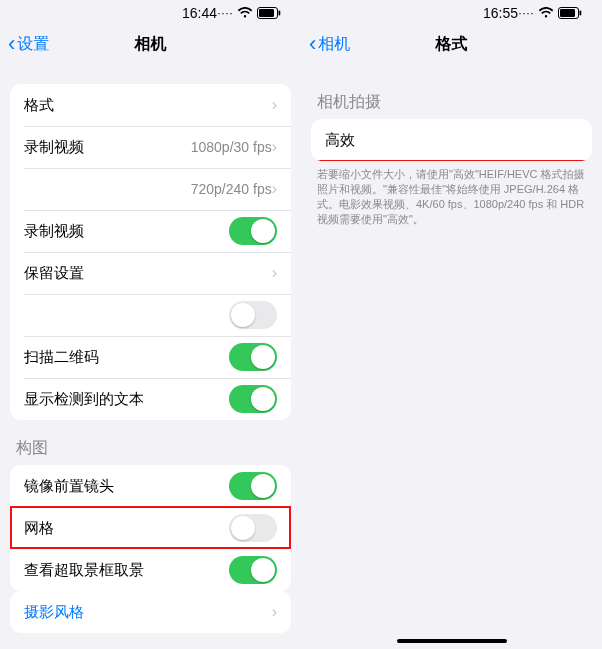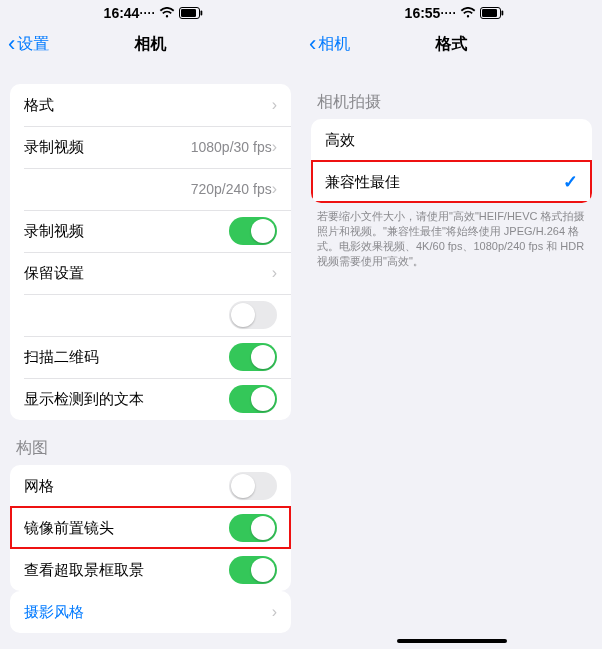--- a/index.html
+++ b/index.html
@@ -1,20 +1,20 @@
 <!DOCTYPE html>
 <html><head>
 <meta charset="utf-8">
 <style>
   *{box-sizing:border-box;margin:0;padding:0;font-family:-apple-system,"SF Pro Text","Helvetica Neue",Arial,sans-serif;}
   body{background:#fff;width:602px;height:649px;overflow:hidden;}
   .wrap{display:flex;width:602px;height:649px;}
   .phone{width:301px;height:649px;background:#f2f2f7;position:relative;overflow:hidden;}
   
-  .status{height:22px;display:flex;align-items:center;justify-content:center;padding:4px 20px 0 26px;font-size:14px;font-weight:700;}
+  .status{height:22px;display:flex;align-items:center;justify-content:flex-end;padding:4px 20px 0 26px;font-size:14px;font-weight:400;}
   .status .right{display:flex;align-items:center;gap:4px;}
   .dots{letter-spacing:0px;font-size:12px;line-height:12px;}
   .wifi,.batt{display:inline-flex;}
   
   .nav{height:44px;display:flex;align-items:center;position:relative;padding:0 8px;}
   .back{display:flex;align-items:center;color:#007aff;font-size:16px;gap:2px;}
   .back-chev{font-size:22px;line-height:22px;font-weight:400;}
   .title{position:absolute;left:0;right:0;text-align:center;font-size:16px;font-weight:600;pointer-events:none;}
   
   .section-header{font-size:16px;color:#8a8a8e;padding:18px 16px 6px 16px;}
@@ -116,30 +116,30 @@
           <span class="spacer"></span>
           <div class="toggle on">
             <div class="knob"></div>
           </div>
         </div>
       </div>
 
     <div class="section-header">构图</div>
     <div class="group" id="lg2" style="position:relative;">
         <div class="row">
+          <span>镜像前置镜头</span>
+          <span class="spacer"></span>
+          <div class="toggle on">
+            <div class="knob"></div>
+          </div>
+        </div>
+        <div class="row">
           <span>网格</span>
           <span class="spacer"></span>
           <div class="toggle off">
-            <div class="knob"></div>
-          </div>
-        </div>
-        <div class="row">
-          <span>镜像前置镜头</span>
-          <span class="spacer"></span>
-          <div class="toggle on">
             <div class="knob"></div>
           </div>
         </div>
         <div class="hl" style="left: 0px; right: 0px; top: 41px; height: 43px;"></div>
         <div class="row">
           <span>查看超取景框取景</span>
           <span class="spacer"></span>
           <div class="toggle on">
             <div class="knob"></div>
           </div>
@@ -182,24 +182,19 @@
       </div>
       <div class="title">格式</div>
     </div>
 
     <div class="section-header" style="padding-top:26px;">相机拍摄</div>
     <div class="group" id="rg1" style="position:relative;">
         <div class="row">
           <span>高效</span>
           <span class="spacer"></span>
         </div>
-        <div class="row">
-          <span>兼容性最佳</span>
-          <span class="spacer"></span>
-          <span class="check">✓</span>
-        </div>
         <div class="hl" style="left: 0px; right: 0px; top: 41px; height: 43px;"></div>
       </div>
     <div class="footer-text">若要缩小文件大小，请使用"高效"HEIF/HEVC 格式拍摄照片和视频。"兼容性最佳"将始终使用 JPEG/H.264 格式。电影效果视频、4K/60 fps、1080p/240 fps 和 HDR 视频需要使用"高效"。</div>
 
     <div class="home-ind"></div>
   </div>
 </div>
 
 </body></html>

